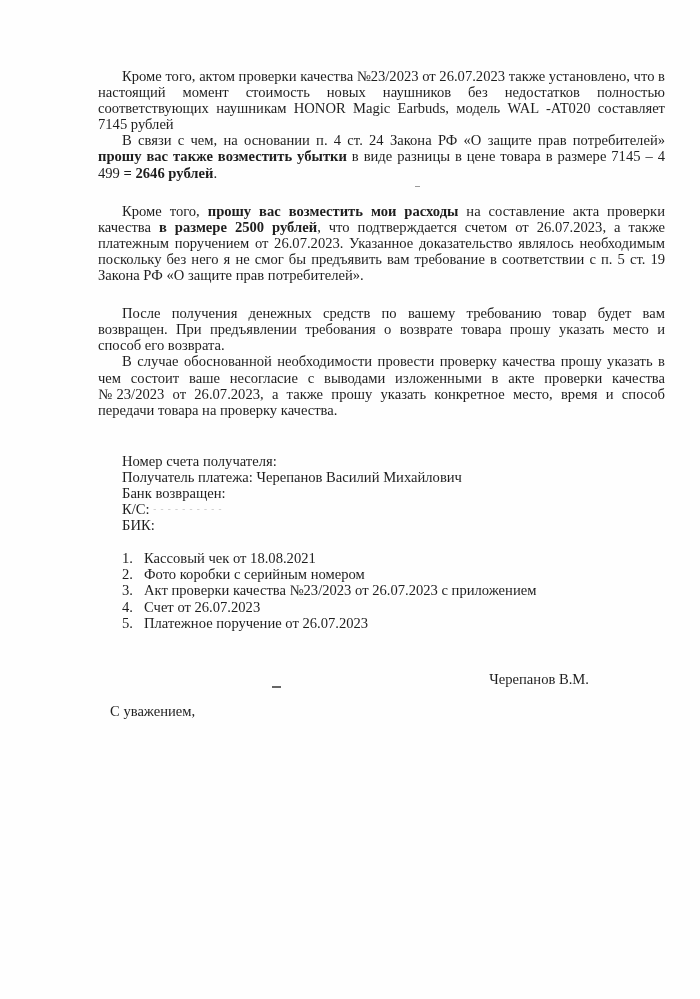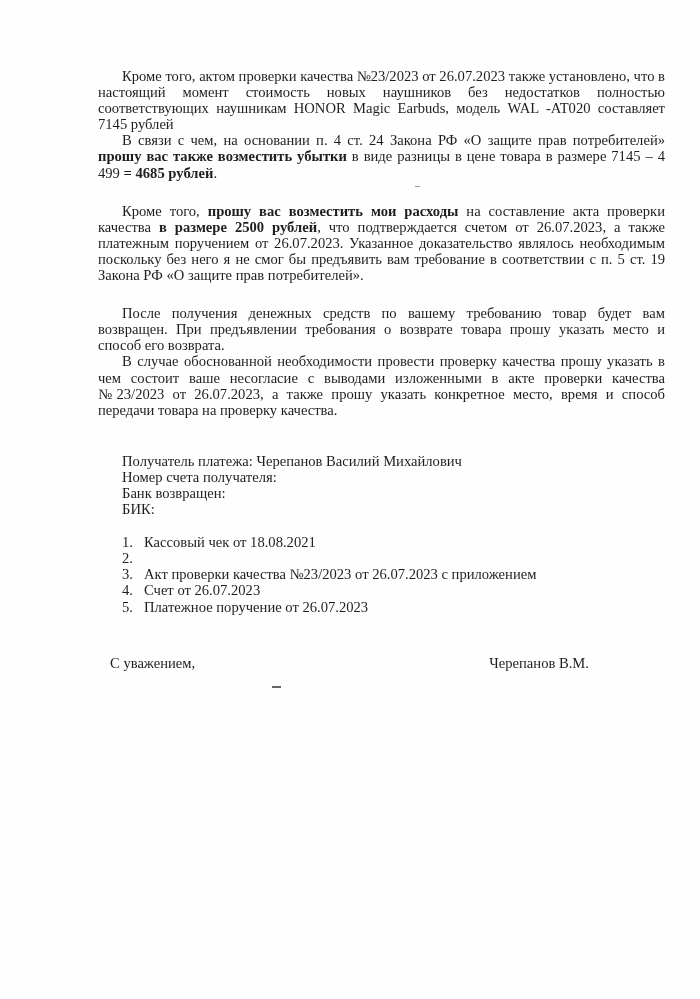--- a/index.html
+++ b/index.html
@@ -22,69 +22,71 @@
   .gap { height: 16px; }
   b { font-weight: bold; }
   .line { white-space: nowrap; }
   ol { margin: 0; padding: 0; list-style: none; }
   ol li { display: flex; }
   ol li .num { width: 22px; flex: none; }
   .sign-row {
     display: flex; justify-content: space-between;
     margin-top: 40px;
   }
-  .sign-row .left { padding-left: 12px; }
+  .sign-row .left { padding-left: 12px; margin-top: 32px; }
   .sign-row .right { padding-right: 76px; }
   .redact { color: #bbb; letter-spacing: 1px; font-size: 9px; vertical-align: top; }
   .mark { position: absolute; background: #666; }
 </style>
 </head>
 <body>
 
 <div class="page">
   <div class="mark" style="left:272px;top:686px;width:9px;height:2px;"></div>
   <div class="mark" style="left:415px;top:186px;width:5px;height:1px;background:#999;"></div>
 
   <div class="content">
 
     <p class="ind">Кроме того, актом проверки качества №23/2023 от 26.07.2023 также установлено, что в настоящий момент стоимость новых наушников без недостатков полностью соответствующих наушникам HONOR  Magic Earbuds,  модель WAL -AT020 составляет 7145 рублей</p>
 
-    <p class="ind"><span>В связи с чем, на основании п. 4 ст. 24 Закона РФ «О защите прав потребителей» </span><b>прошу вас также возместить убытки</b><span> в виде разницы в цене товара в размере 7145 – 4 499 </span><b>= 4685 рублей</b><span>.</span></p>
+    <p class="ind"><span>В связи с чем, на основании п. 4 ст. 24 Закона РФ «О защите прав потребителей» </span><b>прошу вас также возместить убытки</b><span> в виде разницы в цене товара в размере 7145 – 4 499 </span><b>= 2646 рублей</b><span>.</span></p>
 
     <div class="gap" style="height:22px"></div>
 
     <p class="ind"><span>Кроме того, </span><b>прошу вас возместить мои расходы</b><span> на составление акта проверки качества </span><b>в размере 2500 рублей</b><span>, что подтверждается счетом от 26.07.2023, а также платежным поручением от 26.07.2023. Указанное доказательство являлось необходимым поскольку без него я не смог бы предъявить вам требование в соответствии с п. 5 ст. 19 Закона РФ «О защите прав потребителей».</span></p>
 
     <div class="gap" style="height:22px"></div>
 
     <p class="ind">После получения денежных средств по вашему требованию товар будет вам возвращен. При предъявлении требования о возврате товара прошу указать место и способ его возврата.</p>
     <p class="ind">В случае обоснованной необходимости провести проверку качества прошу указать в чем состоит ваше несогласие с выводами изложенными в акте проверки качества №23/2023 от 26.07.2023, а также прошу указать конкретное место, время и способ передачи товара на проверку качества.</p>
 
     <div class="gap" style="height:18px"></div>
 
 
     <div class="gap" style="height:17px"></div>
 
     <div style="padding-left:24px;">
+      <div class="line">Номер счета получателя:</div>
       <div class="line">Получатель платежа: Черепанов Василий Михайлович</div>
-      <div class="line">Номер счета получателя:</div>
       <div class="line">Банк возвращен:</div>
+      <div class="line"><span>К/С:</span> <span class="redact">- - - - - - - - - -</span></div>
       <div class="line">БИК:</div>
     </div>
 
     <div class="gap" style="height:17px"></div>
 
     <div style="padding-left:24px;">
       <ol>
         <li>
             <span class="num">1.</span>
             <span>Кассовый чек от 18.08.2021</span>
           </li>
         <li>
             <span class="num">2.</span>
+            <span>Фото коробки с серийным номером</span>
           </li>
         <li>
             <span class="num">3.</span>
             <span>Акт проверки качества №23/2023 от 26.07.2023 с приложением</span>
           </li>
         <li>
             <span class="num">4.</span>
             <span>Счет от 26.07.2023</span>
           </li>
         <li>

